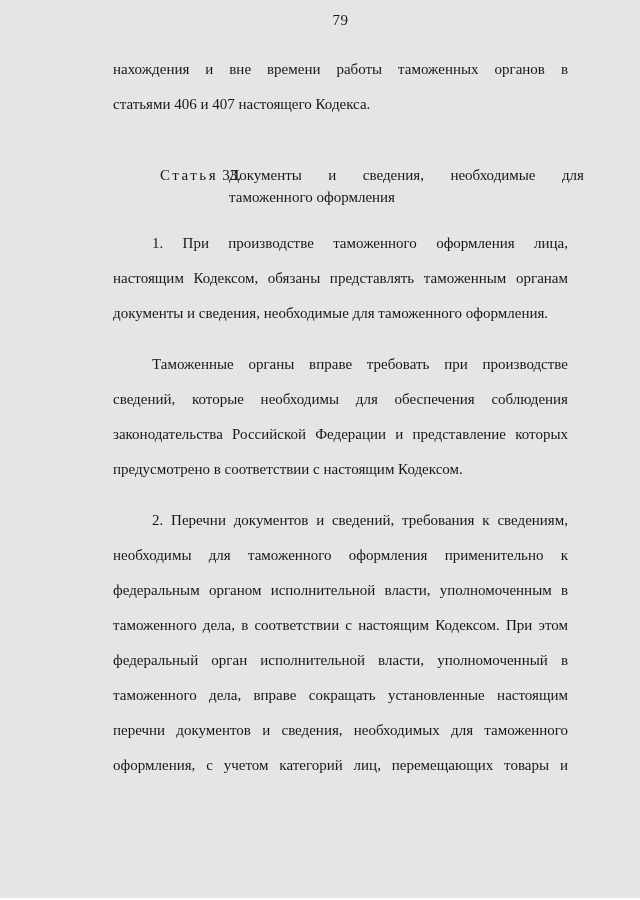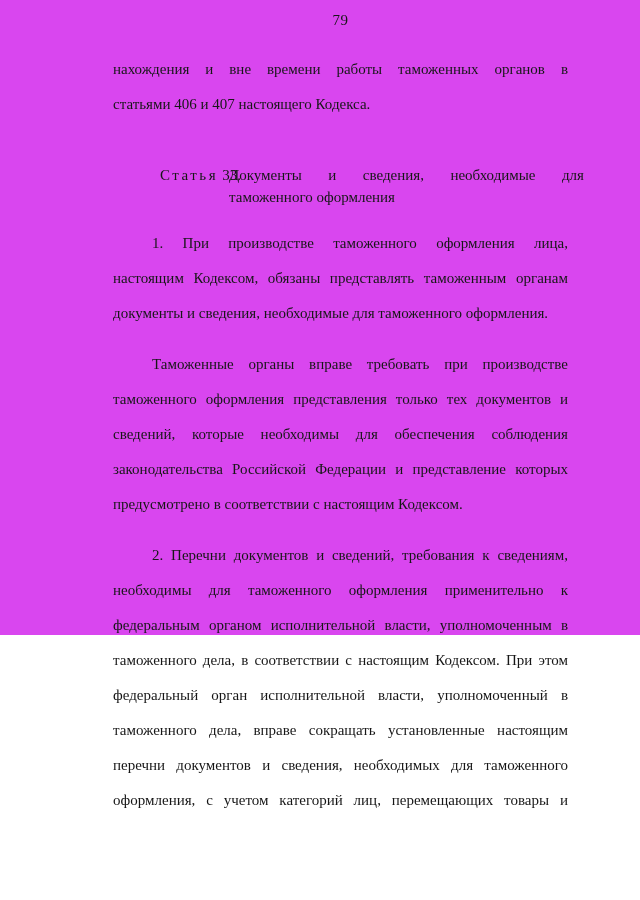--- a/index.html
+++ b/index.html
@@ -9,22 +9,22 @@
     width: 640px;
     height: 900px;
     overflow: hidden;
     font-family: "Liberation Serif", serif;
     color: #171717;
     -webkit-font-smoothing: antialiased;
   }
   .page {
     position: relative;
     width: 640px;
-    height: 635px;
-    background: #d946ef;
+    height: 898px;
+    background: #e5e5e5;
   }
   .content {
     position: absolute;
     left: 97px;
     top: 0;
     width: 487px;
   }
   .page-number {
     margin-top: 12px;
     height: 20px;
@@ -78,21 +78,20 @@
             <div class="h-line last-left">таможенного оформления</div>
           </div>
         </div>
         <div class="para after-heading">
           <div class="line indent">1. При производстве таможенного оформления лица, определенные</div>
           <div class="line">настоящим Кодексом, обязаны представлять таможенным органам</div>
           <div class="line last-left">документы и сведения, необходимые для таможенного оформления.</div>
         </div>
         <div class="para">
           <div class="line indent">Таможенные органы вправе требовать при производстве</div>
-          <div class="line">таможенного оформления представления только тех документов и</div>
           <div class="line">сведений, которые необходимы для обеспечения соблюдения таможенного</div>
           <div class="line">законодательства Российской Федерации и представление которых</div>
           <div class="line last-left">предусмотрено в соответствии с настоящим Кодексом.</div>
         </div>
         <div class="para">
           <div class="line indent">2. Перечни документов и сведений, требования к сведениям, которые</div>
           <div class="line">необходимы для таможенного оформления применительно к конкретным</div>
           <div class="line">федеральным органом исполнительной власти, уполномоченным в области</div>
           <div class="line">таможенного дела, в соответствии с настоящим Кодексом. При этом</div>
           <div class="line">федеральный орган исполнительной власти, уполномоченный в области</div>

